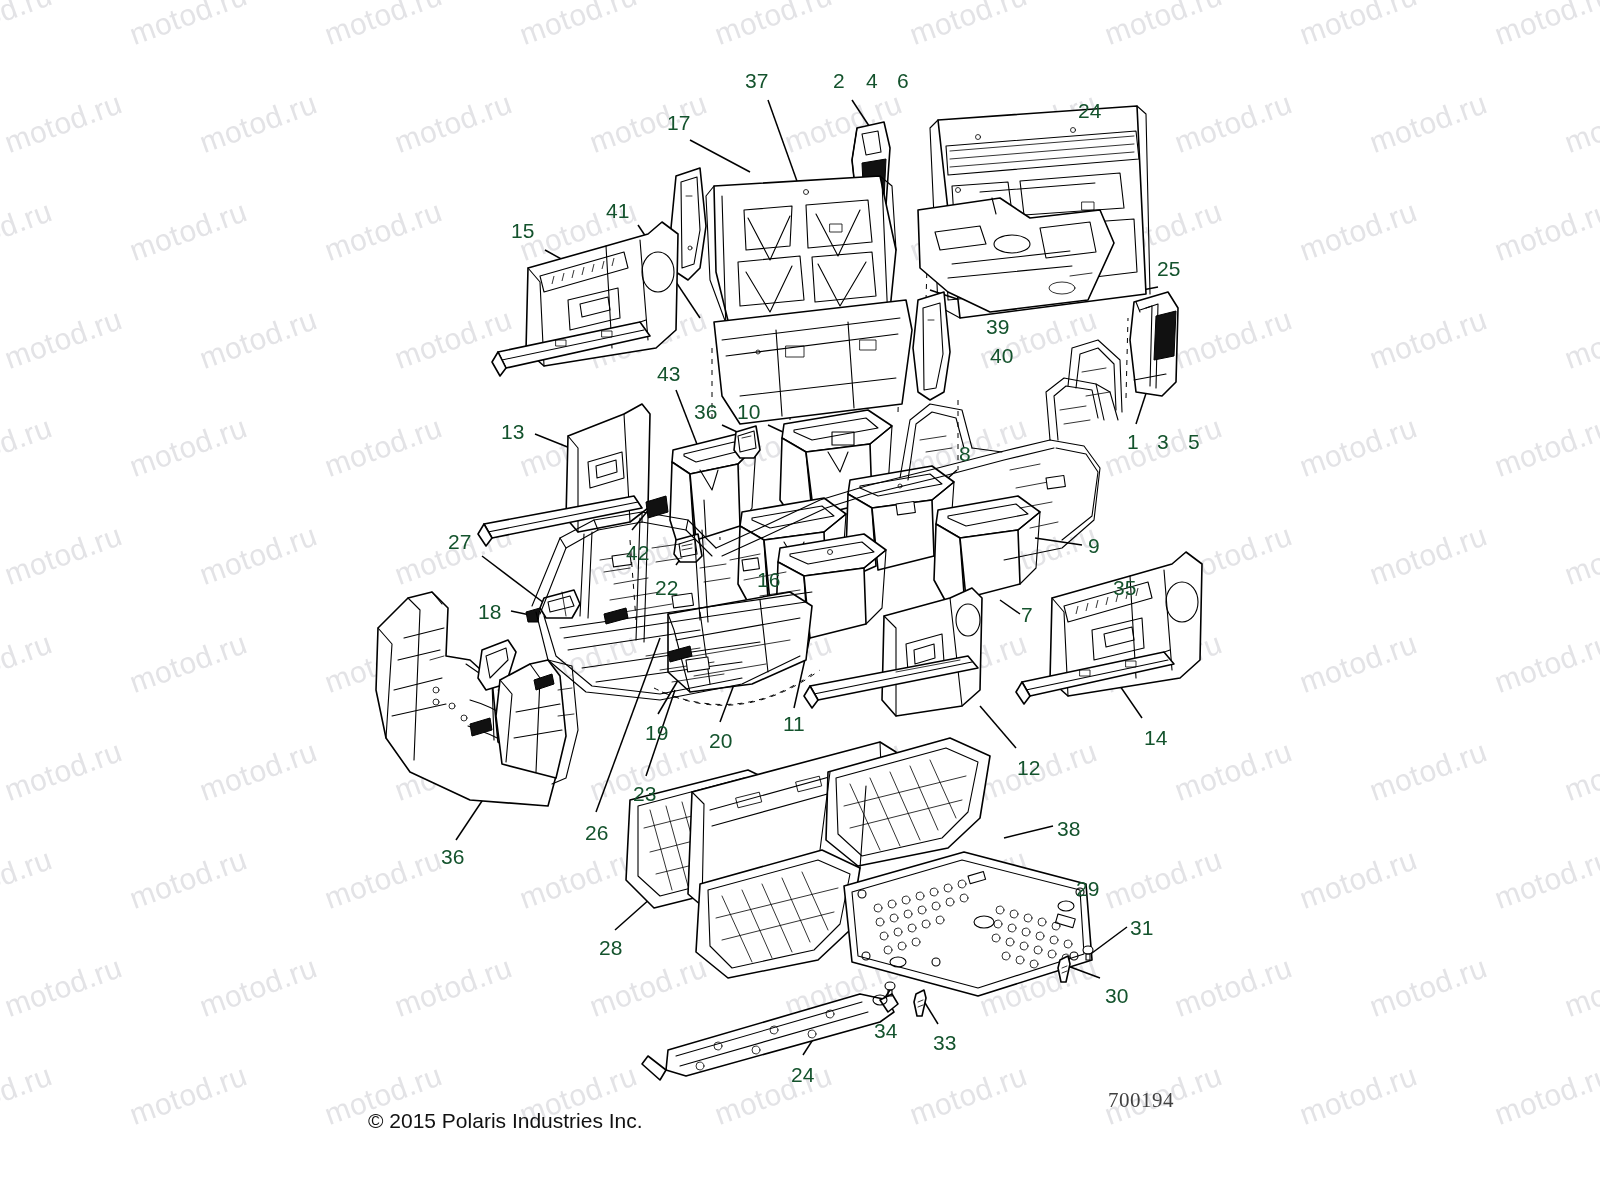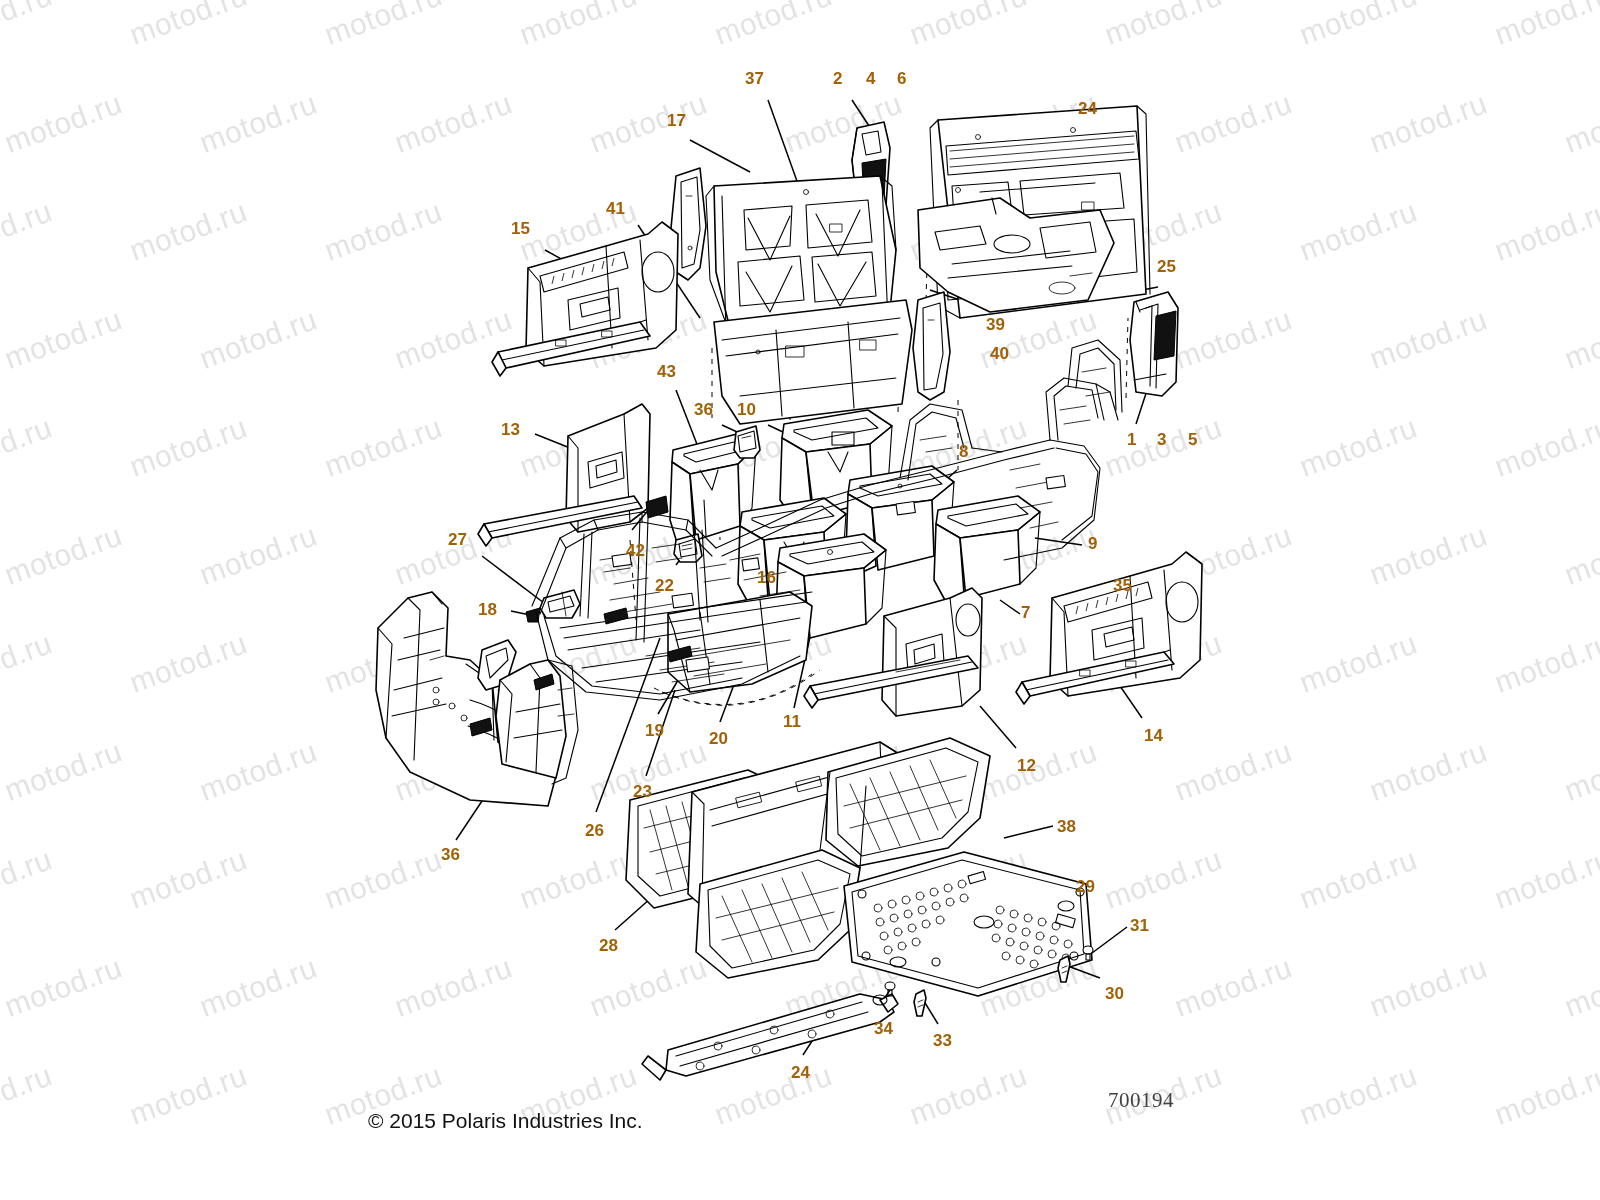--- a/index.html
+++ b/index.html
@@ -48,23 +48,23 @@
     height: 1200px;
     z-index: 10;
   }
   #artwork svg { display: block; }
 
   
   .callout {
     position: absolute;
     z-index: 30;
     font-family: "Liberation Sans", sans-serif;
-    font-size: 17px;
-    font-weight: 700;
-    color: #a16207;
+    font-size: 21px;
+    font-weight: 400;
+    color: #14532d;
     line-height: 1;
     white-space: nowrap;
     user-select: none;
   }
   
   #copyright {
     position: absolute;
     left: 368px;
     top: 1109px;
     z-index: 30;

